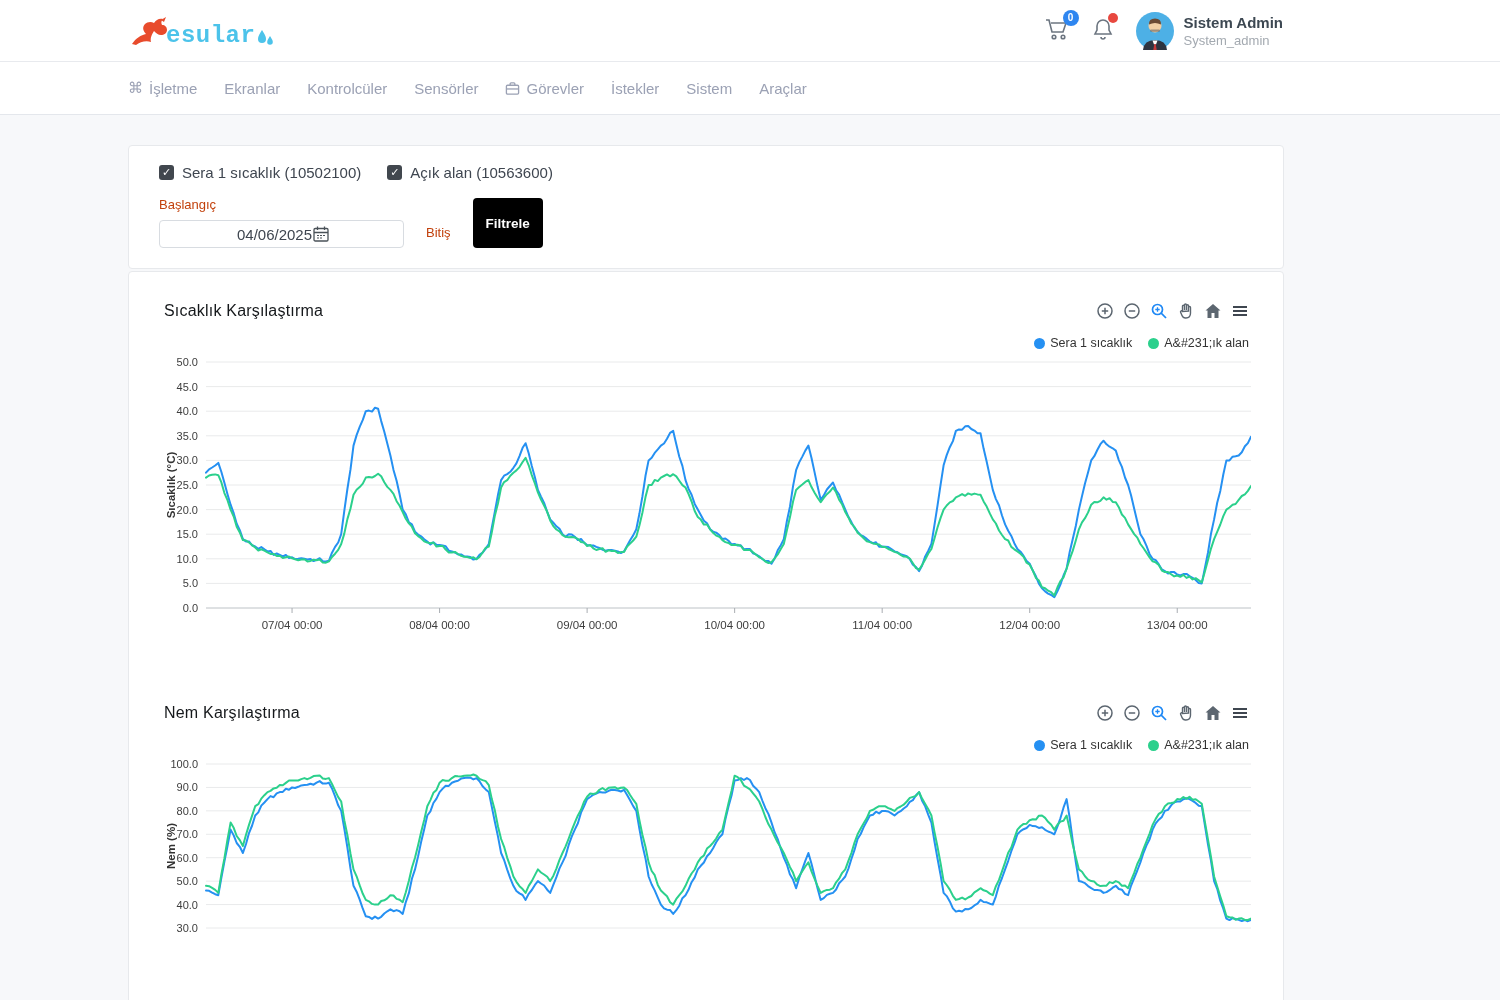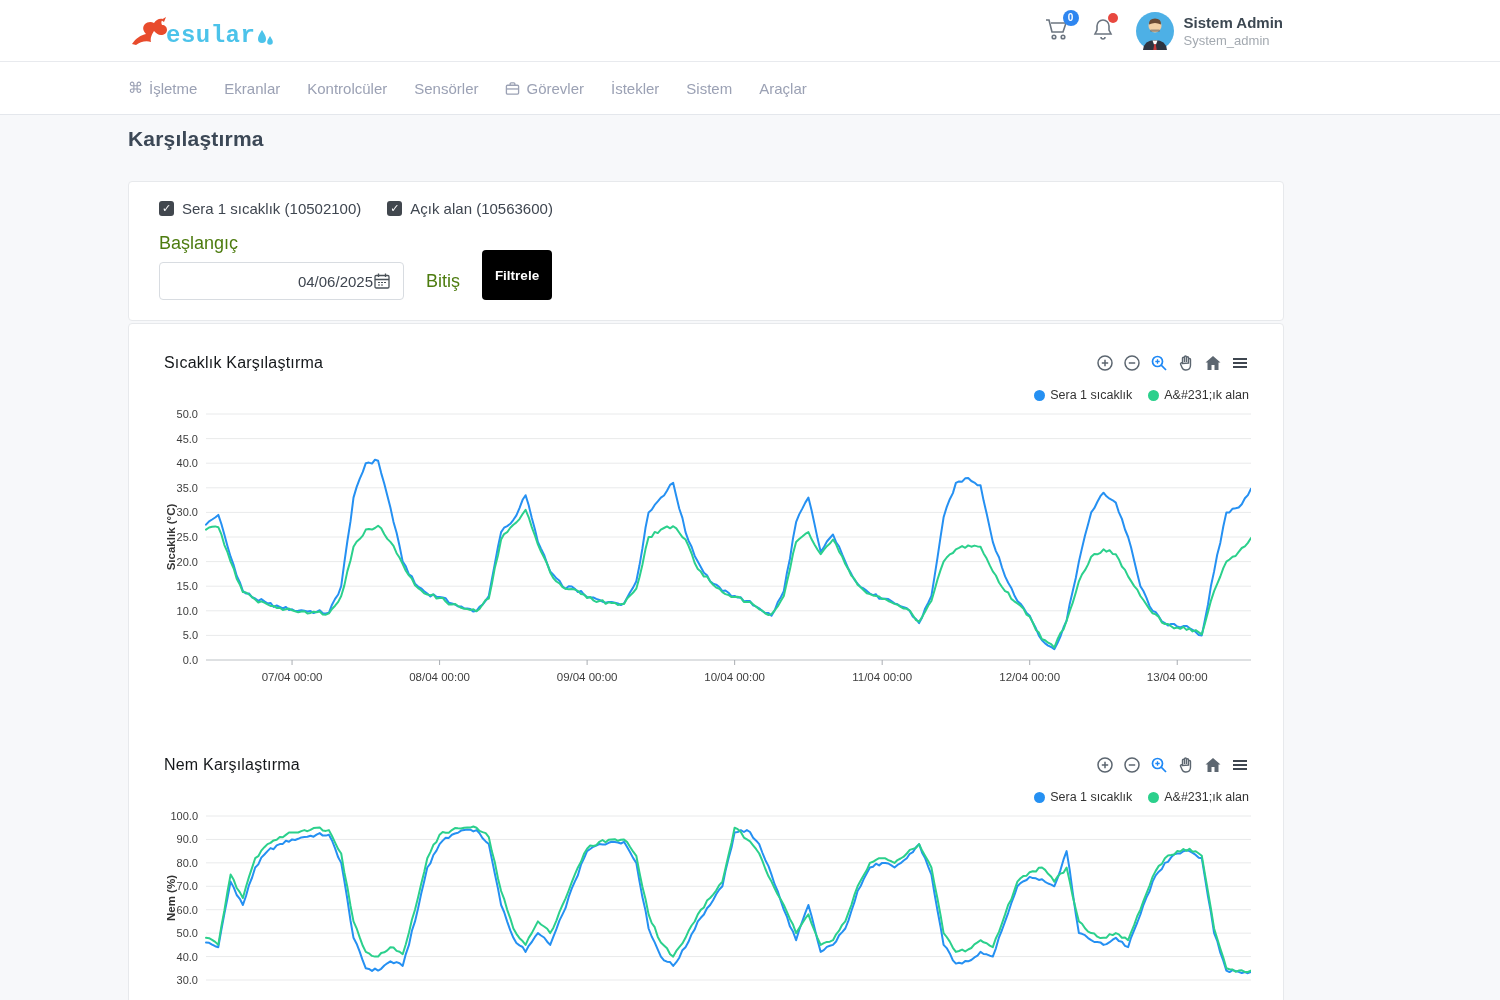--- a/index.html
+++ b/index.html
@@ -42,24 +42,24 @@
   h1.page-title { margin:12px 0 0 0; font-size:21px; font-weight:bold; color:#3c4856; letter-spacing:.2px; }
   .card { background:#fff; border:1px solid #e7e9ec; border-radius:4px; }
   .filter-card { margin-top:30px; padding:18px 35px 20px 30px; }
   .cb-row { display:flex; align-items:center; gap:26px; }
   .cb-label { display:flex; align-items:center; gap:8px; font-size:15px; color:#3f4650; cursor:pointer; }
   .cb {
     width:15px; height:15px; background:#41474e; border-radius:3px; color:#fff;
     font-size:11px; line-height:15px; text-align:center; flex:0 0 auto;
   }
   .fields-row { display:flex; align-items:flex-end; margin-top:16px; gap:22px; }
-  .field-label { font-size:18px; color:#4d7c0f; margin-bottom:8px; }
+  .field-label { font-size:13px; color:#c2410c; margin-bottom:8px; }
   .date-input {
-    width:245px; height:38px; border:1px solid #d8dce1; border-radius:4px; background:#fff;
-    display:flex; align-items:center; justify-content:flex-end; padding:0 12px 0 16px;
+    width:245px; height:28px; border:1px solid #d8dce1; border-radius:4px; background:#fff;
+    display:flex; align-items:center; justify-content:center; padding:0 12px 0 16px;
     font-size:15px; color:#3f4650; cursor:text;
   }
   .btn-primary {
     width:70px; height:50px; background:#000000; border:none; border-radius:4px;
     color:#fff; font-size:13.5px; font-weight:bold; cursor:pointer; font-family:inherit;
   }
   
   .charts-card { margin-top:2px; padding:30px 34px 40px 35px; }
   .chart-block-2 { margin-top:62px; }
   .chart-head { display:flex; align-items:center; justify-content:space-between; }
@@ -147,21 +147,20 @@
   </div>
   <div class="nav-item">
     <span>Sistem</span>
   </div>
   <div class="nav-item">
     <span>Araçlar</span>
   </div>
 </nav>
 
 <main>
-  <h1 class="page-title">Karşılaştırma</h1>
 
   <section class="card filter-card">
     <div class="cb-row">
       <label class="cb-label">
         <span class="cb">✓</span>
         <span>Sera 1 sıcaklık (10502100)</span>
       </label>
       <label class="cb-label">
         <span class="cb">✓</span>
         <span>Açık alan (10563600)</span>

